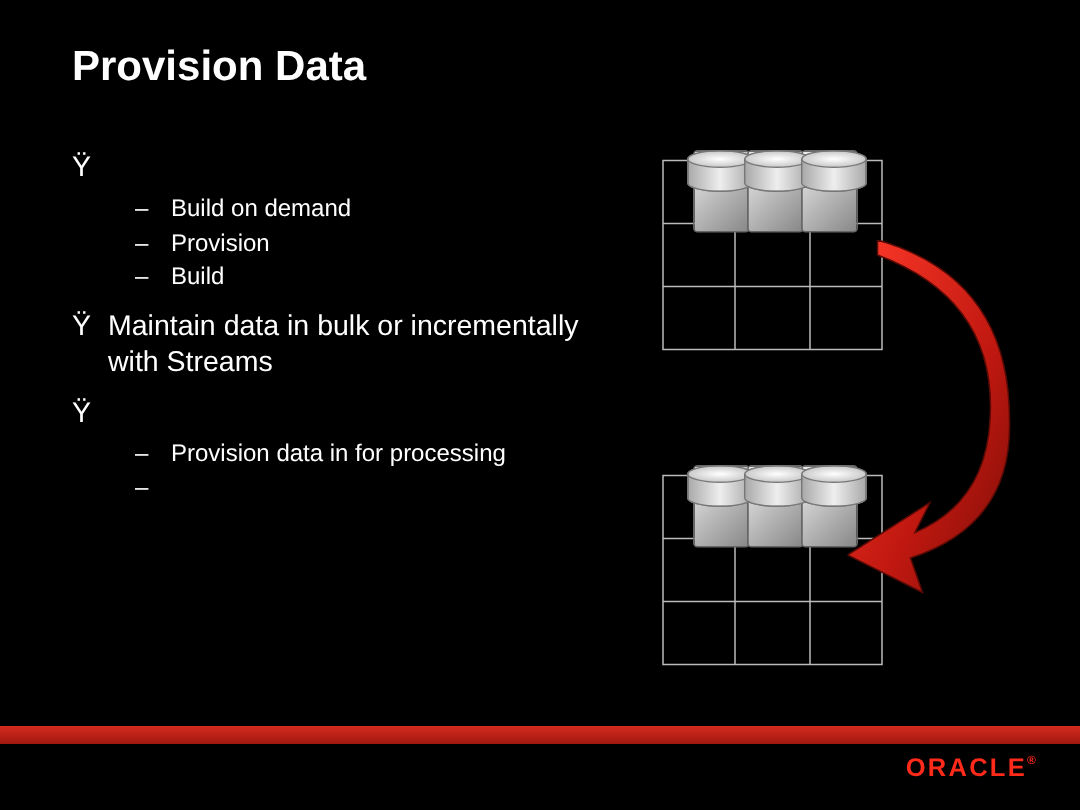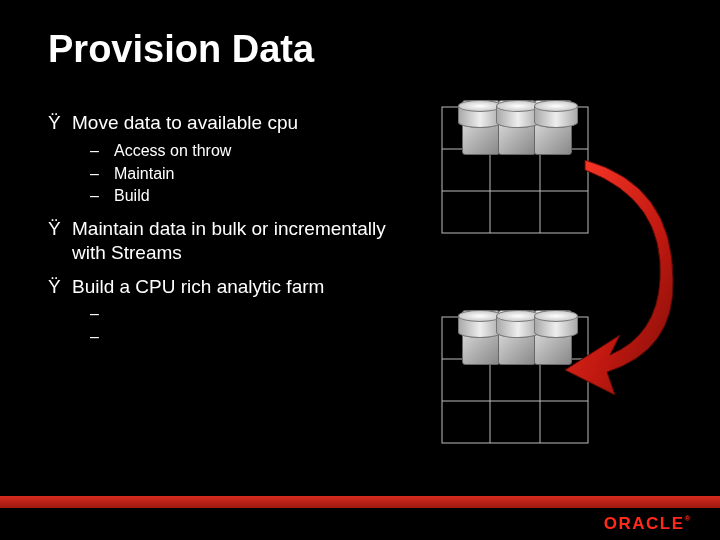--- a/index.html
+++ b/index.html
@@ -11,21 +11,21 @@
     font-family: Arial, Helvetica, sans-serif;
     position: relative;
     overflow: hidden;
   }
   .slide {
     width: 100%;
     height: 100%;
     position: relative;
   }
   .title {
-    font-size: 38px;
+    font-size: 28px;
     font-weight: bold;
     padding: 28px 0 0 48px;
     color: #fff;
   }
   .content {
     display: flex;
     padding: 30px 0 0 48px;
   }
   .text-col {
     width: 360px;
@@ -53,21 +53,21 @@
   }
   .graphic-col {
     position: absolute;
     left: 420px;
     top: 100px;
     width: 270px;
     height: 380px;
   }
   .footer {
     position: absolute;
-    bottom: 0;
+    bottom: 12px;
     left: 0;
     width: 100%;
     height: 44px;
   }
   .footer-red {
     height: 12px;
     background: linear-gradient(to bottom, #d52b1e, #a01810);
   }
   .footer-black {
     height: 32px;
@@ -155,44 +155,43 @@
 
 <div class="slide">
 
   <h1 class="title">Provision Data</h1>
 
   <div class="content">
     <div class="text-col">
       <ul class="bullets">
         <li class="lvl1">
           <span class="mark">Ÿ</span>
-          <span>Move data to available cpu</span>
-        </li>
-        <li class="lvl2">
-          <span class="mark">–</span>
-          <span>Access on throw</span>
-        </li>
-        <li class="lvl2">
-          <span class="mark">–</span>
-          <span>Maintain</span>
+        </li>
+        <li class="lvl2">
+          <span class="mark">–</span>
+          <span>Build on demand</span>
+        </li>
+        <li class="lvl2">
+          <span class="mark">–</span>
+          <span>Provision</span>
         </li>
         <li class="lvl2">
           <span class="mark">–</span>
           <span>Build</span>
         </li>
         <li class="lvl1">
           <span class="mark">Ÿ</span>
           <span>Maintain data in bulk or incrementally with Streams</span>
         </li>
         <li class="lvl1">
           <span class="mark">Ÿ</span>
-          <span>Build a CPU rich analytic farm</span>
-        </li>
-        <li class="lvl2">
-          <span class="mark">–</span>
+        </li>
+        <li class="lvl2">
+          <span class="mark">–</span>
+          <span>Provision data in for processing</span>
         </li>
         <li class="lvl2">
           <span class="mark">–</span>
         </li>
       </ul>
     </div>
   </div>
 
   <div class="graphic-col">
 

